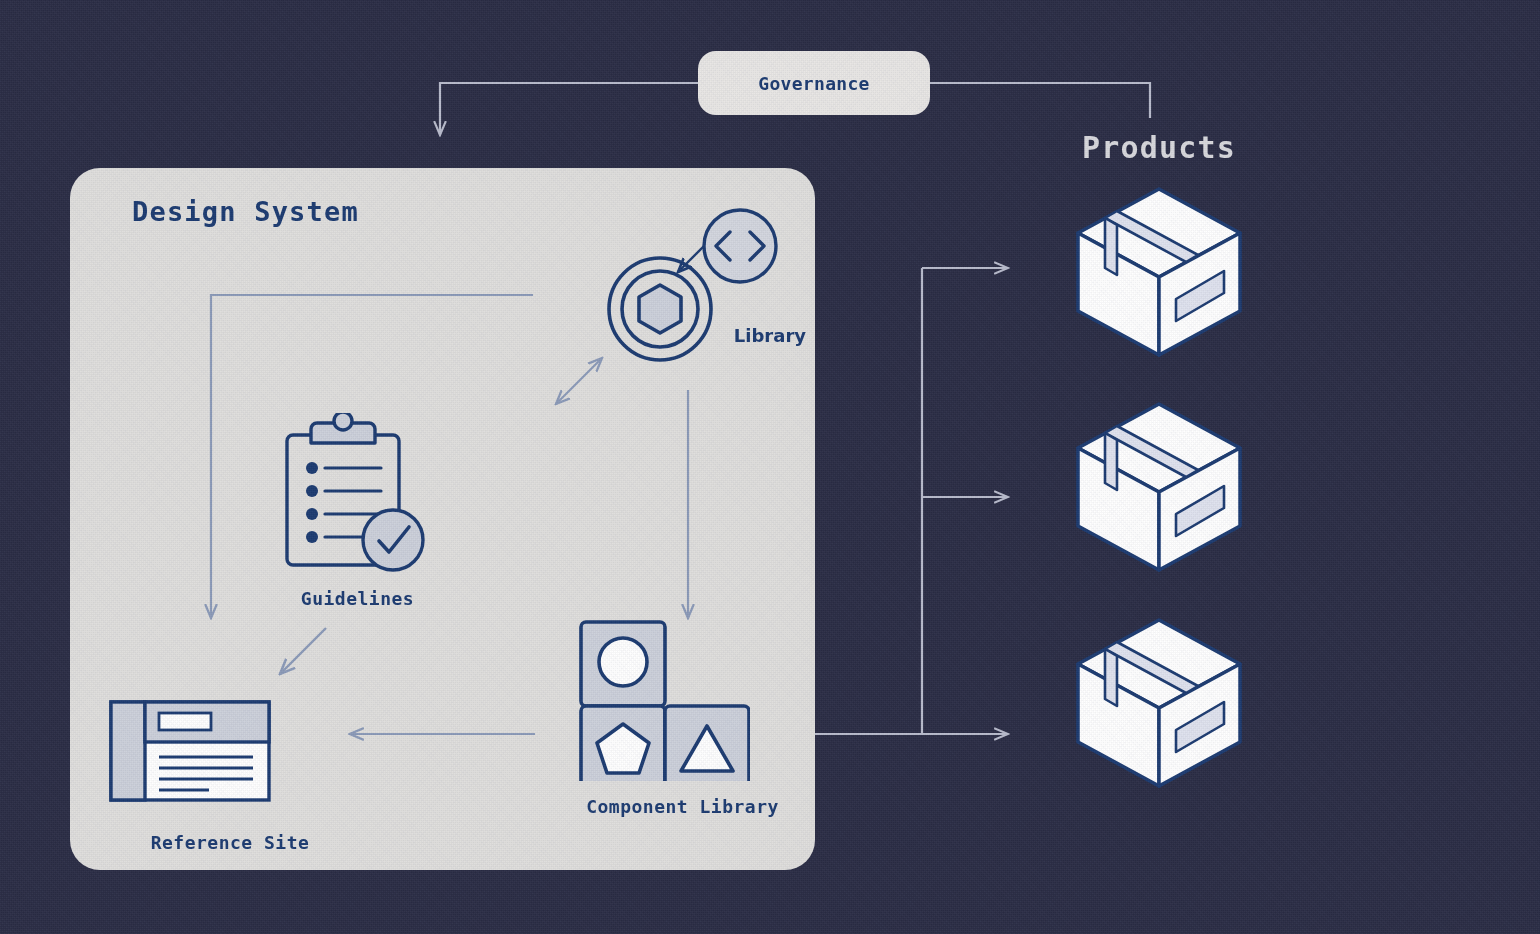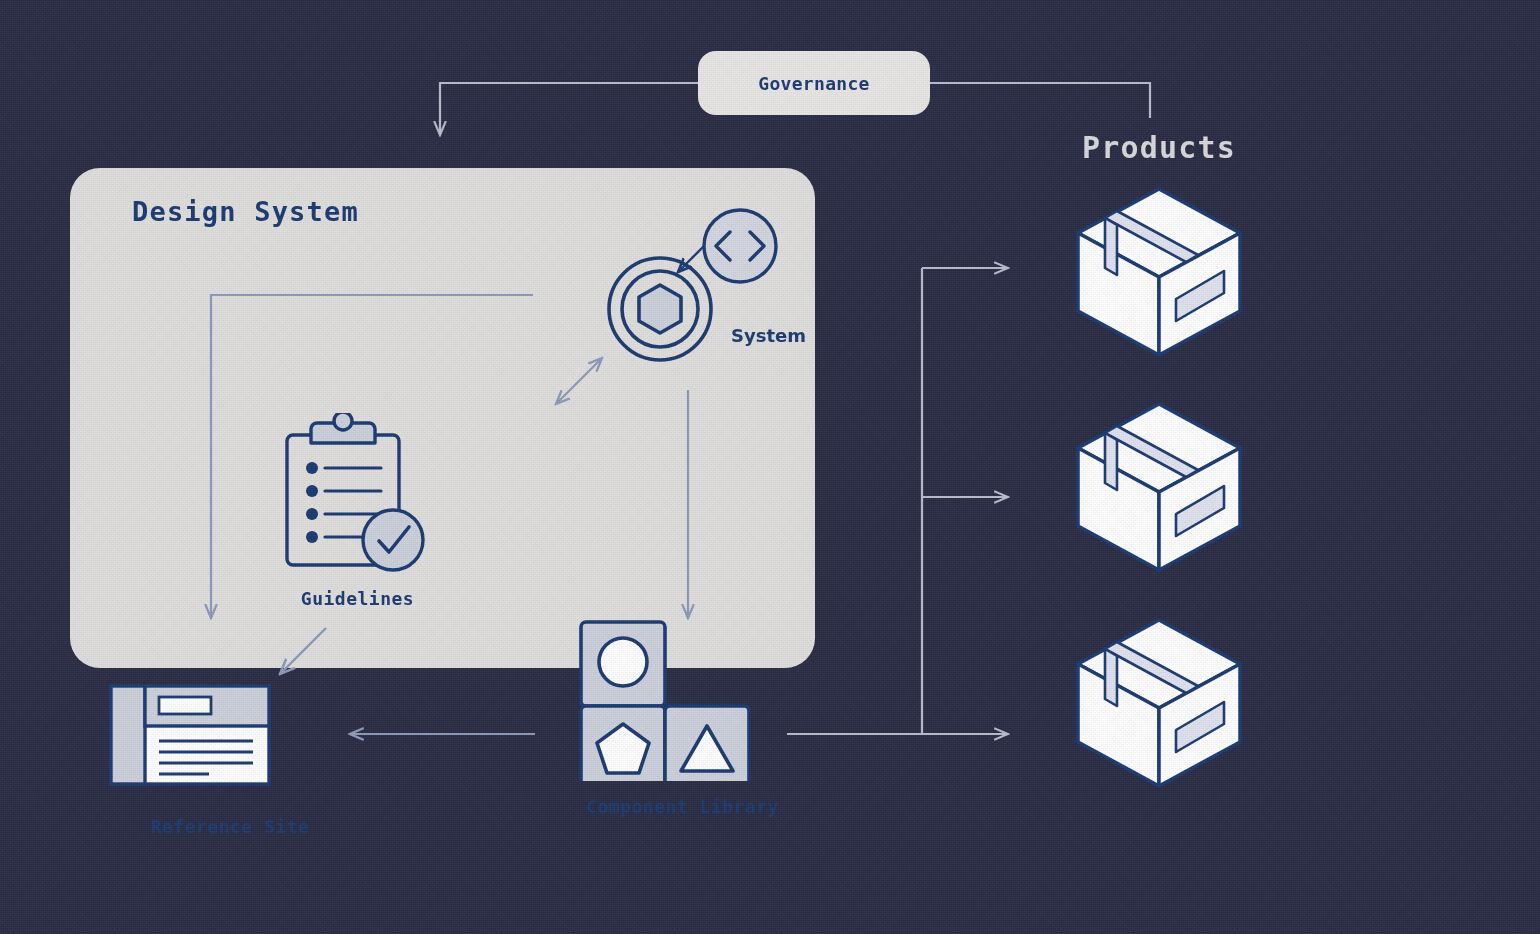--- a/index.html
+++ b/index.html
@@ -83,21 +83,21 @@
     height: 178px;
   }
   #product-box-1 { top: 53px; }
   #product-box-2 { top: 268px; }
   #product-box-3 { top: 484px; }
 
   
   #design-system-panel {
     position: absolute;
     left: 70px; top: 168px;
-    width: 745px; height: 500px;
+    width: 745px; height: 702px;
     background: #dfdedc;
     border-radius: 30px;
     z-index: 10;
   }
   #design-system-title {
     position: absolute;
     left: 62px; top: 28px;
     font-family: "DejaVu Sans Mono", monospace;
     font-size: 27px;
     font-weight: bold;
@@ -135,21 +135,21 @@
   
   #node-tokens       { left: 518px; top: 22px;  width: 200px; height: 180px; }
   #node-tokens .node-label { left: auto; right: -18px; transform: none; top: 135px; }
 
   #node-guidelines   { left: 205px; top: 245px; width: 165px; height: 200px; }
   #node-guidelines .node-label { top: 175px; left: 50%; }
 
   #node-uikit        { left: 370px; top: 262px; width: 180px; height: 185px; }
   #node-uikit .node-label { top: 162px; left: 50%; }
 
-  #node-reference    { left: 35px;  top: 512px; width: 250px; height: 165px; }
+  #node-reference    { left: 35px;  top: 528px; width: 250px; height: 165px; }
   #node-reference .node-label { top: 136px; left: 50%; }
 
   #node-components   { left: 505px; top: 448px; width: 215px; height: 220px; }
   #node-components .node-label { top: 180px; left: 50%; text-align: center; }
 </style>
 </head>
 <body>
 
 <div id="stage">
 
@@ -276,21 +276,21 @@
           <path d="M 142 42 L 128 56 L 142 70" fill="none" stroke="#1b3a70" stroke-width="3.4" stroke-linecap="round" stroke-linejoin="round"></path>
           <path d="M 162 42 L 176 56 L 162 70" fill="none" stroke="#1b3a70" stroke-width="3.4" stroke-linecap="round" stroke-linejoin="round"></path>
         </g>
 
         <g>
           <circle cx="72" cy="119" r="51" fill="none" stroke="#1b3a70" stroke-width="3.6"></circle>
           <circle cx="72" cy="119" r="38" fill="none" stroke="#1b3a70" stroke-width="3.6"></circle>
           <path d="M 72 95 L 93 107 L 93 131 L 72 143 L 51 131 L 51 107 Z" fill="#ccd0da" stroke="#1b3a70" stroke-width="3.6" stroke-linejoin="round"></path>
         </g>
       </svg>
-      <span class="node-label sans">System</span>
+      <span class="node-label sans">Library</span>
     </div>
 
     <div class="ds-node" id="node-guidelines">
       <svg viewBox="0 0 165 160" width="165" height="160">
 
         <rect x="12" y="22" width="112" height="130" rx="6" fill="#dfdedc" stroke="#1b3a70" stroke-width="3.4"></rect>
 
         <path d="M 42 10 L 94 10 A 6 6 0 0 1 100 16 L 100 30 L 36 30 L 36 16 A 6 6 0 0 1 42 10 Z" fill="#ccd0da" stroke="#1b3a70" stroke-width="3.4" stroke-linejoin="round"></path>
         <circle cx="68" cy="8" r="9" fill="#ccd0da" stroke="#1b3a70" stroke-width="3.4"></circle>
 

